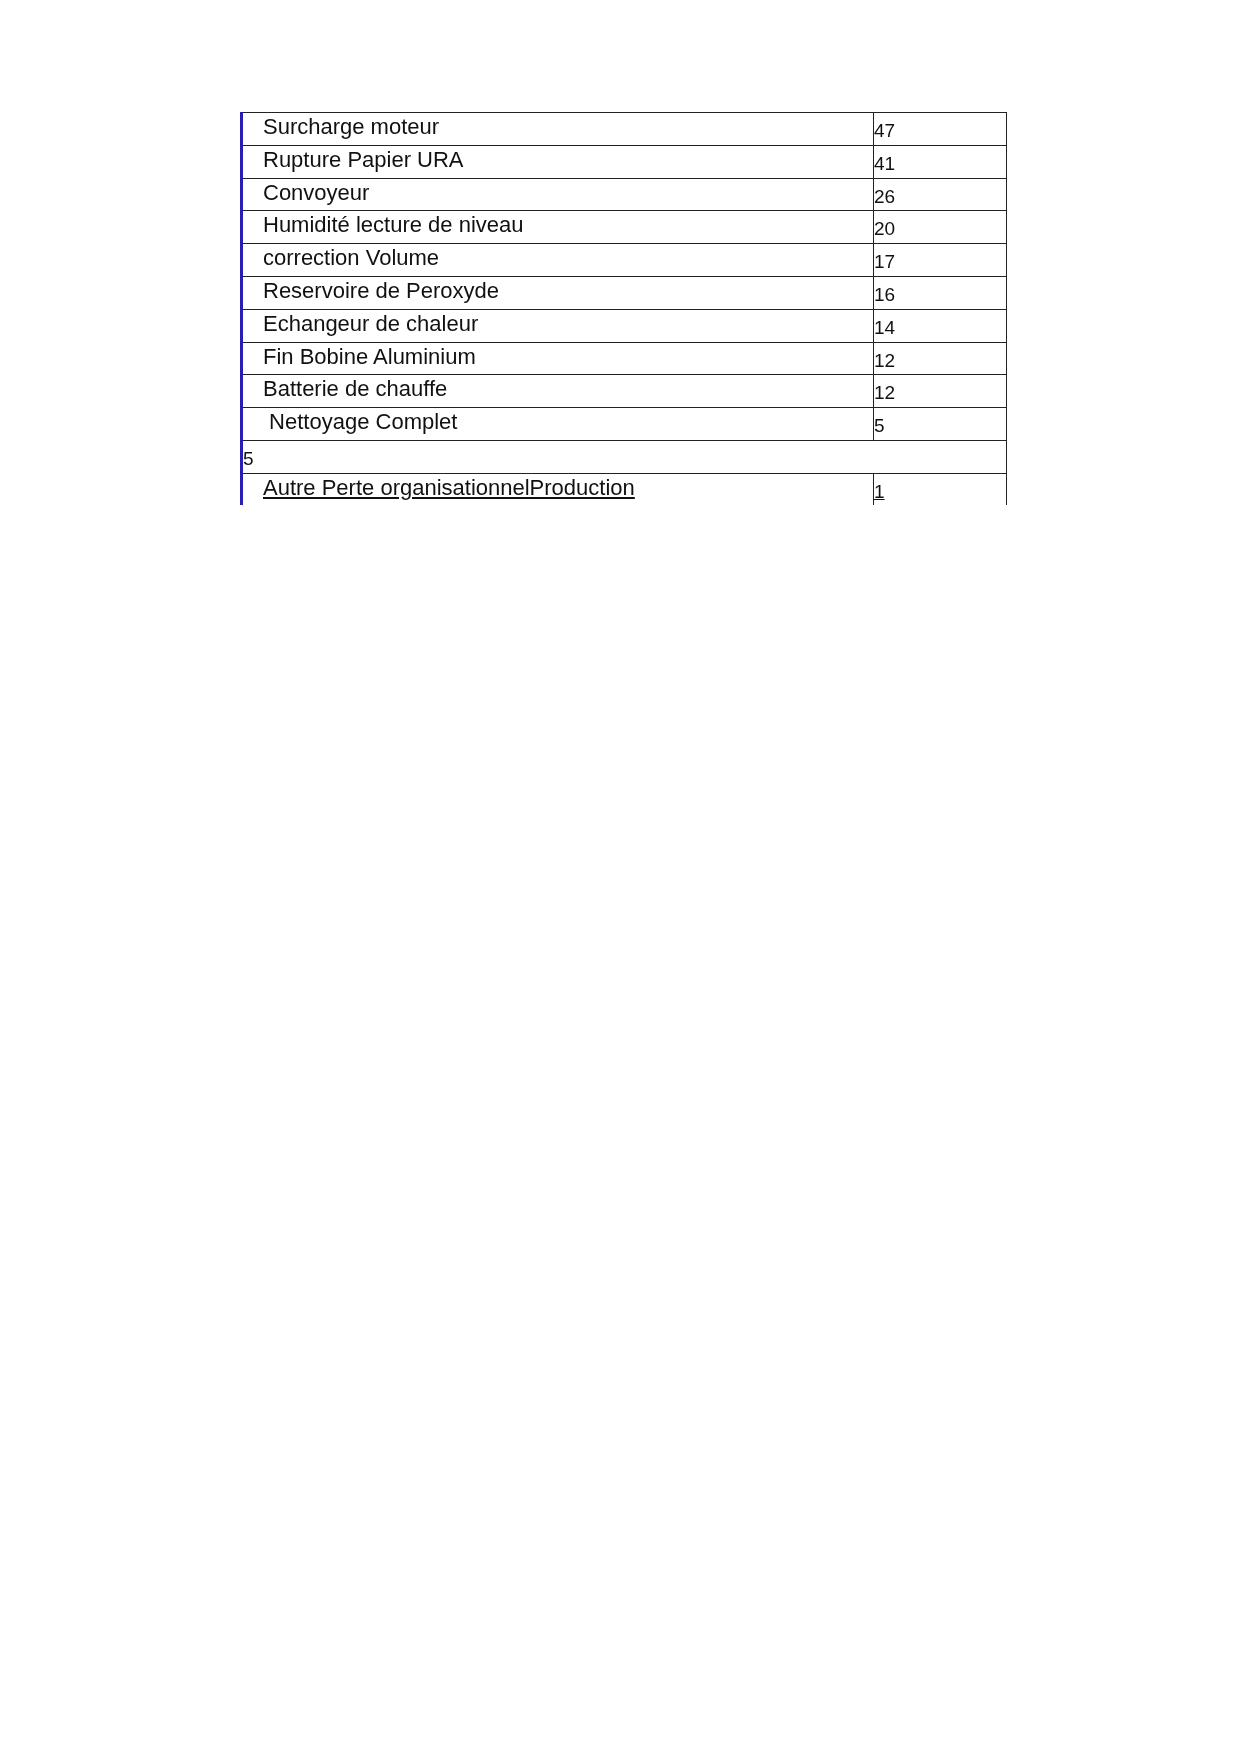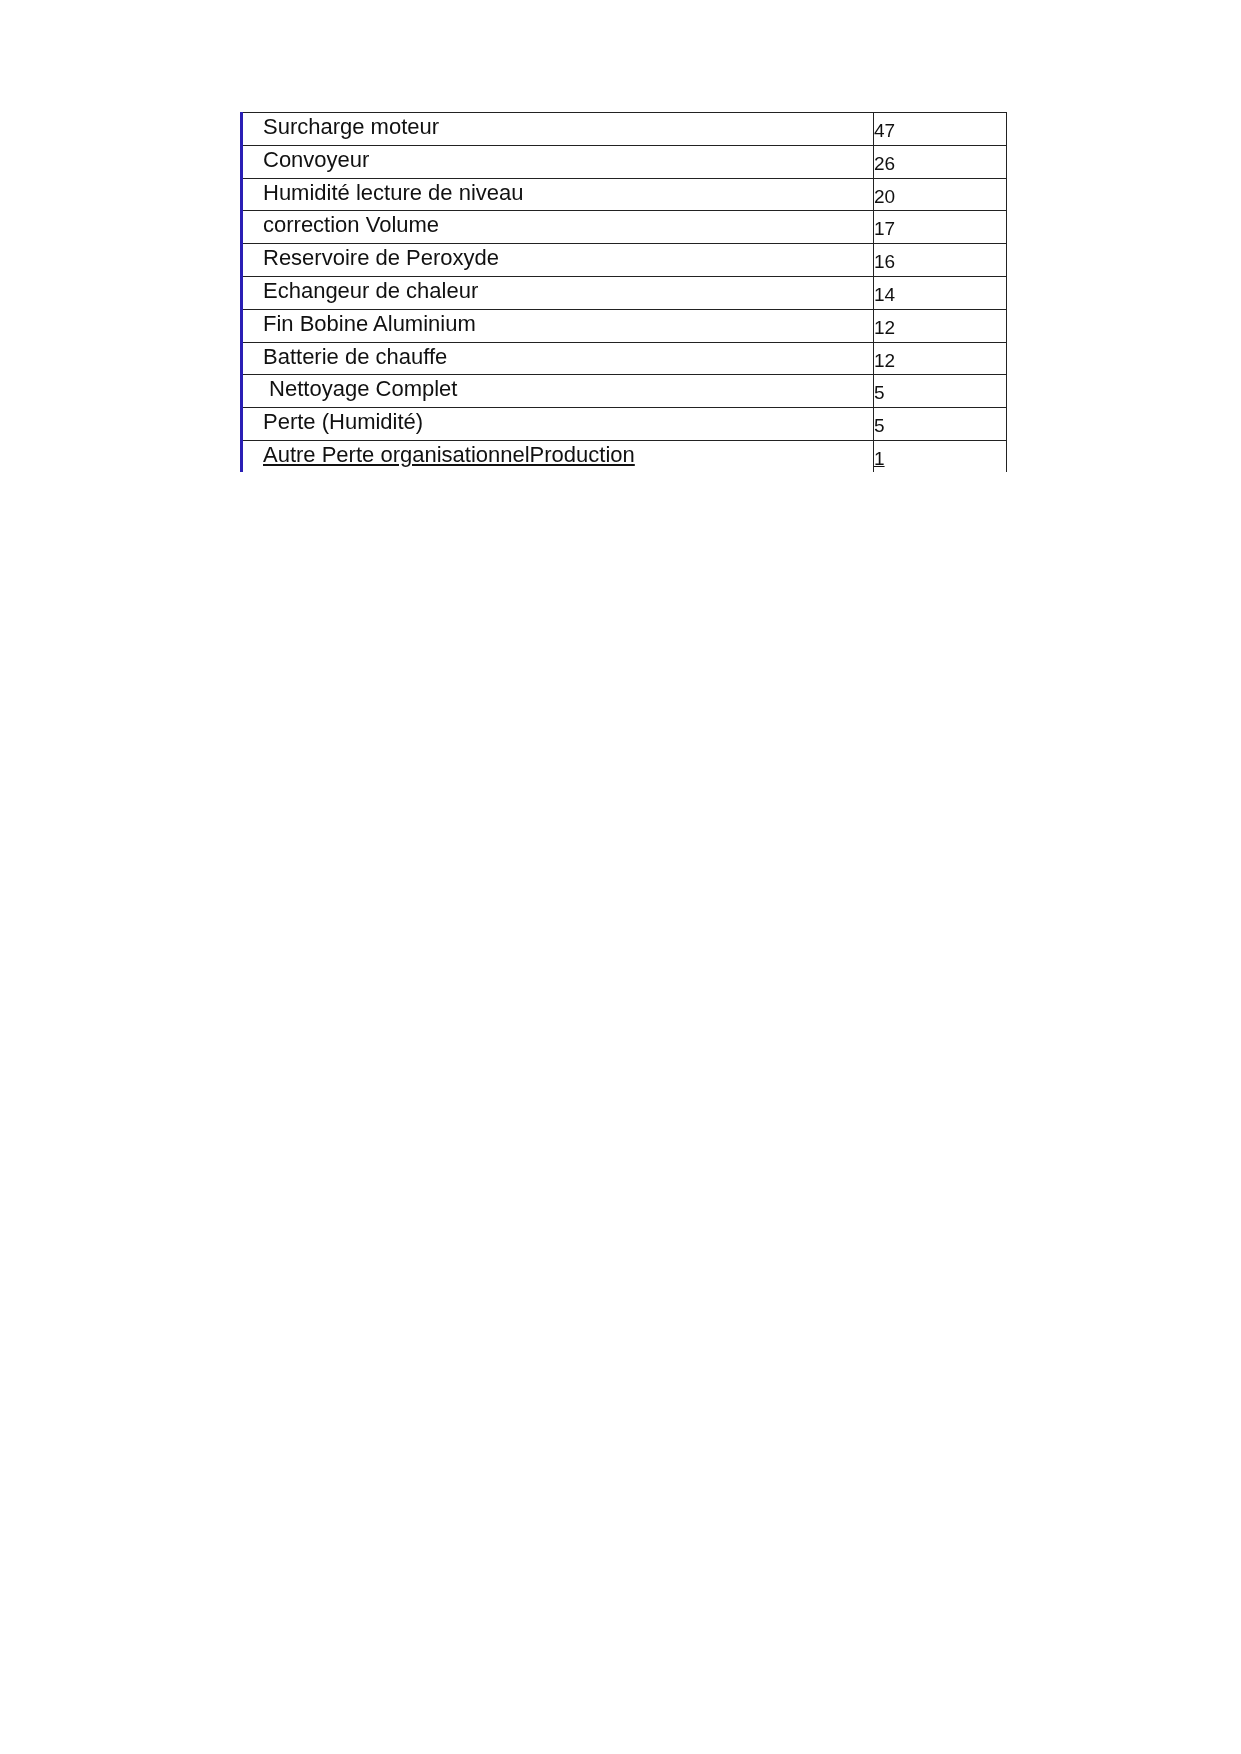--- a/index.html
+++ b/index.html
@@ -62,20 +62,24 @@
 </head>
 <body>
 
 <div class="page">
   <div class="table">
     <div class="row">
       <div class="cell-label">Surcharge moteur</div>
       <div class="cell-value">47</div>
     </div>
     <div class="row">
+      <div class="cell-label">Rupture Papier URA</div>
+      <div class="cell-value">41</div>
+    </div>
+    <div class="row">
       <div class="cell-label">Convoyeur</div>
       <div class="cell-value">26</div>
     </div>
     <div class="row">
       <div class="cell-label">Humidité lecture de niveau</div>
       <div class="cell-value">20</div>
     </div>
     <div class="row">
       <div class="cell-label">correction Volume</div>
       <div class="cell-value">17</div>
@@ -94,21 +98,20 @@
     </div>
     <div class="row">
       <div class="cell-label">Batterie de chauffe</div>
       <div class="cell-value">12</div>
     </div>
     <div class="row">
       <div class="cell-label"> Nettoyage Complet</div>
       <div class="cell-value">5</div>
     </div>
     <div class="row">
-      <div class="cell-label">Perte (Humidité)</div>
       <div class="cell-value">5</div>
     </div>
     <div class="row">
       <div class="cell-label">Autre Perte organisationnelProduction</div>
       <div class="cell-value">1</div>
     </div>
   </div>
 </div>
 
 </body></html>

